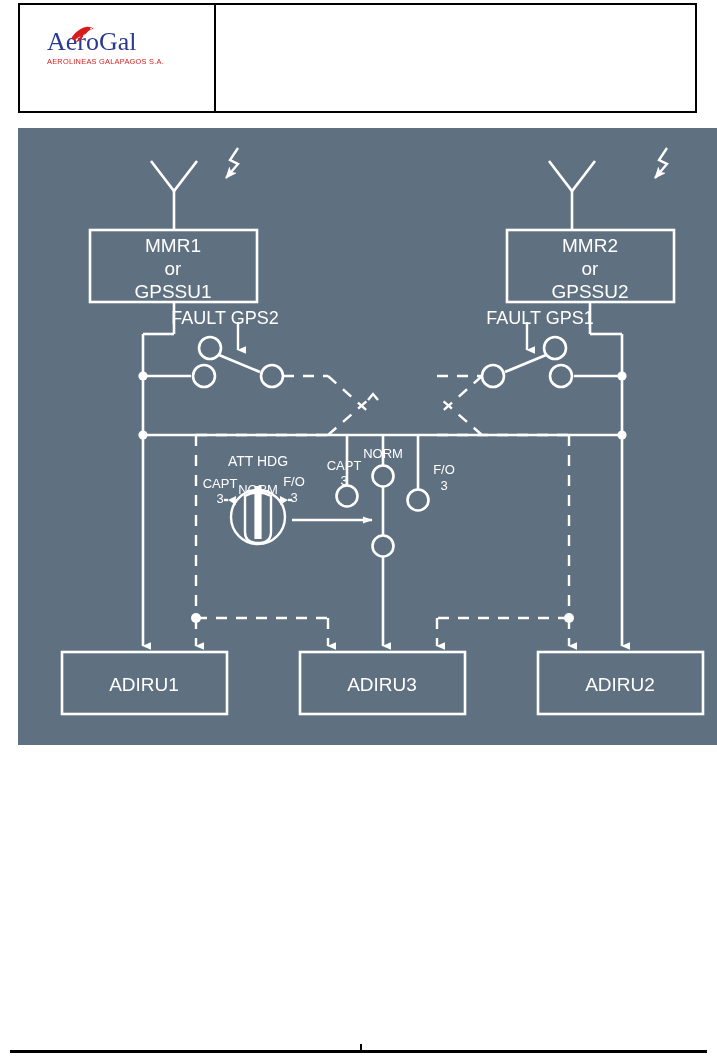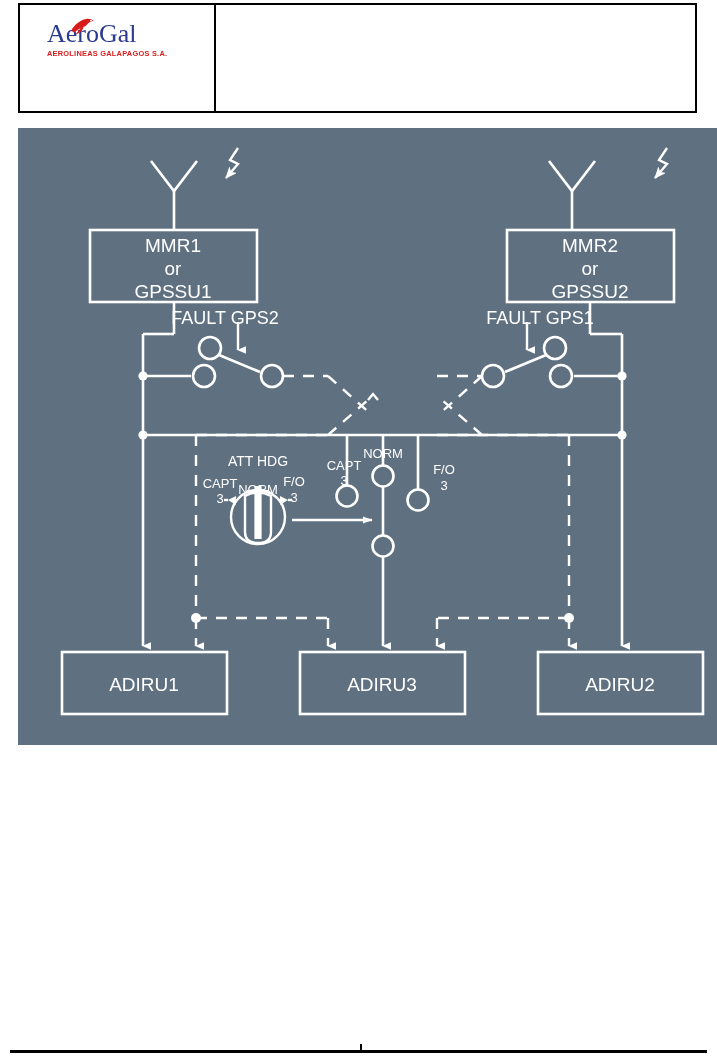--- a/index.html
+++ b/index.html
@@ -12,35 +12,35 @@
   .hdr-table{
     position:absolute; left:18px; top:3px;
     width:679px; height:110px;
     border:2px solid #000;
     box-sizing:border-box;
     display:flex;
   }
   .hdr-cell-left{
     width:196px; border-right:2px solid #000;
     display:flex; align-items:flex-start; justify-content:center;
-    box-sizing:border-box; padding-top:12px;
+    box-sizing:border-box; padding-top:20px;
   }
   .hdr-cell-right{ flex:1; box-sizing:border-box; }
 
   
   .logo{ position:relative; width:152px; height:44px; }
   .logo-word{
     font-family:"Liberation Serif", serif;
     font-size:26px; color:#2b3a8f; letter-spacing:0px;
     position:absolute; left:6px; top:2px; white-space:nowrap;
   }
   .logo-sub{
     position:absolute; left:6px; top:32px;
     font-family:"Liberation Sans", sans-serif;
-    font-size:7.4px; font-weight:bold; color:#d81c1c;
+    font-size:7.4px; font-weight:normal; color:#d81c1c;
     letter-spacing:0.25px; white-space:nowrap;
   }
   .logo-bird{ position:absolute; left:28px; top:-1px; }
 
   
   .diagram{
     position:absolute; left:18px; top:128px;
     width:679px; height:617px;
     background:#5f7080;
     padding-left:24px;

